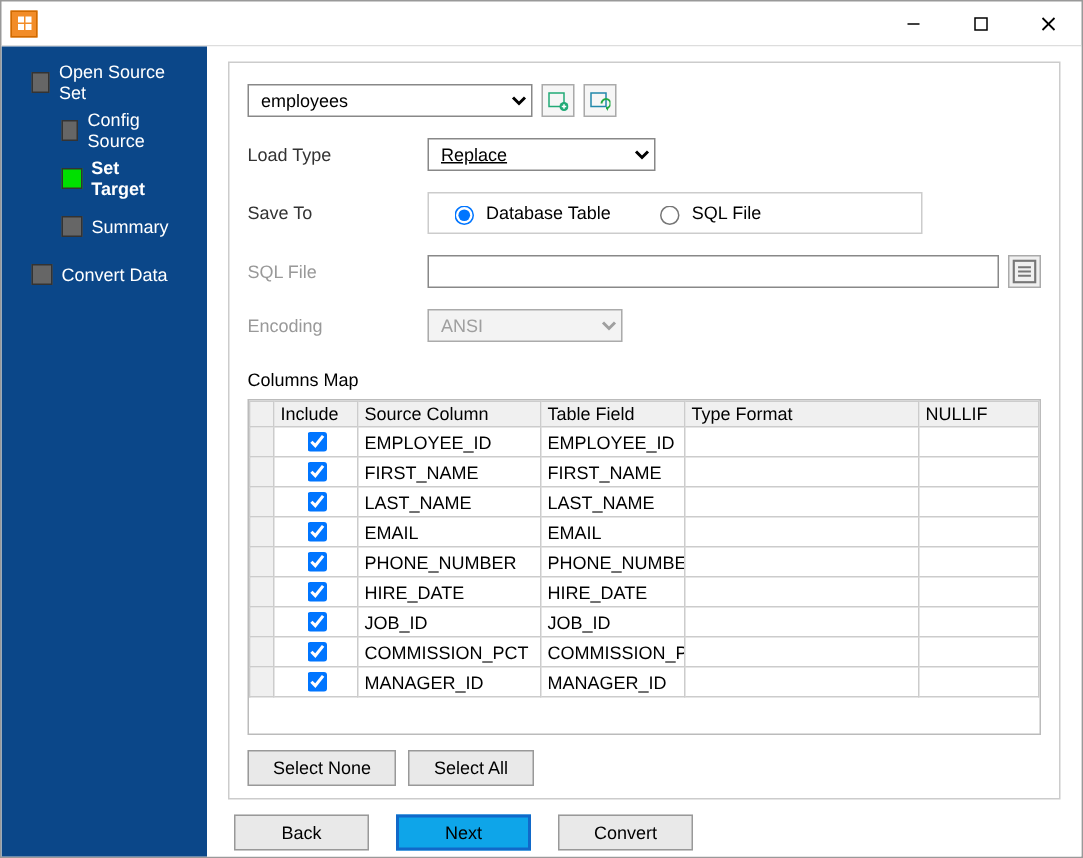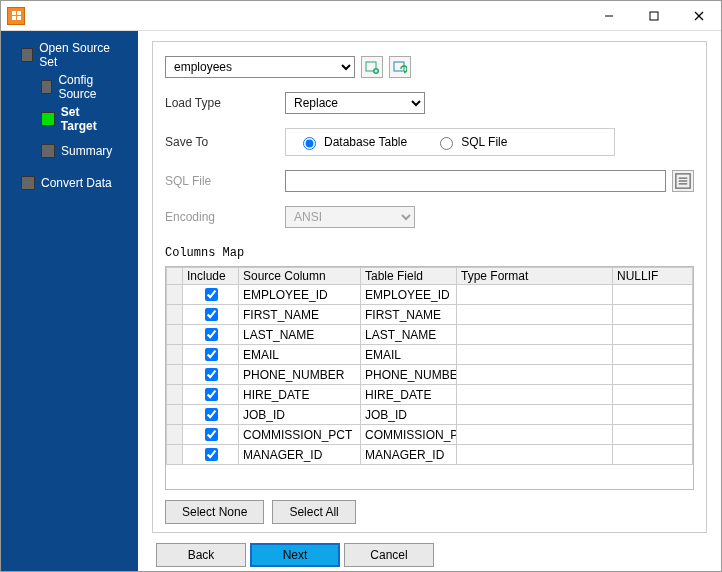--- a/index.html
+++ b/index.html
@@ -51,55 +51,55 @@
     border:1px solid #ccc; padding:14px 12px 8px 12px; flex:1;
     display:flex; flex-direction:column;
   }
   .row { display:flex; align-items:center; margin-bottom:14px;}
   .row label.lbl { width:120px; color:#333;}
   .row.disabled label.lbl { color:#999;}
   select, input[type=text] {
     font: inherit; height:22px; border:1px solid #888; background:#fff; padding:0 4px;
   }
   select.table-sel { width:190px;}
-  select.load-sel { width:140px;}
+  select.load-sel { width:152px;text-decoration:underline;}
   select.enc-sel { width:130px; background:#eee; color:#777;}
   .icon-btn {
     width:22px;height:22px;border:1px solid #aaa; background:#f6f6f6; margin-left:6px;
     display:flex;align-items:center;justify-content:center;cursor:pointer;
   }
   .icon-btn svg{width:14px;height:14px;}
   .radio-box {
     border:1px solid #ccc; width:330px; height:28px;
     display:flex; align-items:center; gap:28px; padding:0 12px;
   }
   .radio-opt { display:flex; align-items:center; gap:5px; cursor:pointer;justify-content:flex-end;}
   input.sqlfile { flex:1; background:#fff; color:#999;}
   .browse-btn {
     width:22px;height:22px;border:1px solid #aaa;background:#f0f0f0;margin-left:6px;
     display:flex;align-items:center;justify-content:center;cursor:pointer;
   }
-  .section-title { margin:4px 0 6px 0; font-size:12px;font-family:Liberation Mono, monospace;}
+  .section-title { margin:4px 0 6px 0; font-size:12px;}
   .grid-wrap { border:1px solid #bbb; height:224px; overflow:hidden; background:#fff;}
   table.colmap { border-collapse:collapse; width:100%; table-layout:fixed;}
   table.colmap th, table.colmap td {
     border:1px solid #ccc; height:17px; padding:0 4px; text-align:left;
     font-size:12px; white-space:nowrap; overflow:hidden;
   }
   table.colmap th { background:#f0f0f0; font-weight:normal;}
   table.colmap td.rowhdr { background:#f0f0f0; width:14px;}
   table.colmap td.chk { text-align:center;}
   col.c-row{width:16px;} col.c-inc{width:56px;} col.c-src{width:122px;}
   col.c-tgt{width:96px;} col.c-date{width:156px;} col.c-null{width:80px;}
 
   .sel-btns { margin-top:10px; display:flex; gap:8px;}
   .sel-btns button, .footer button {
     font:inherit; height:24px; padding:0 16px; border:1px solid #999; background:#e9e9e9; cursor:pointer;
   }
-  .footer { display:flex; gap:4px; padding:10px 4px 2px 4px;align-items:flex-end;}
+  .footer { display:flex; gap:18px; padding:10px 4px 2px 4px;align-items:flex-end;}
   .footer button { width:90px;}
   .footer button.primary { border:2px solid #1169c9; background:#0ea5e9;}
 
 </style>
 </head>
 <body>
 
 <div class="titlebar">
   <div class="app-icon">
     <div class="dots">
@@ -320,16 +320,16 @@
 
       <div class="sel-btns">
         <button>Select None</button>
         <button>Select All</button>
       </div>
     </div>
 
     <div class="footer">
       <button>Back</button>
       <button class="primary">Next</button>
-      <button>Cancel</button>
+      <button>Convert</button>
     </div>
   </div>
 </div>
 
 </body></html>

